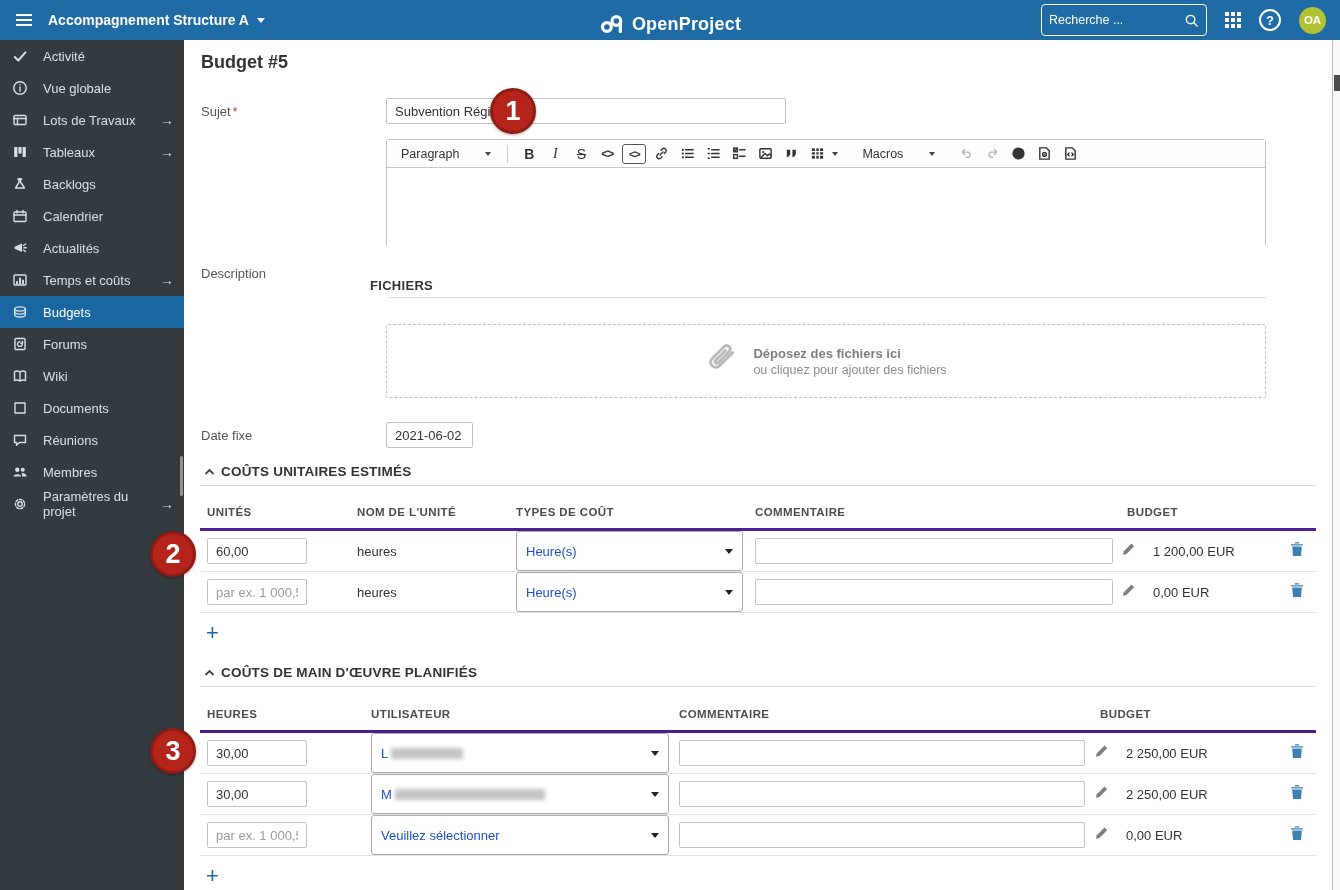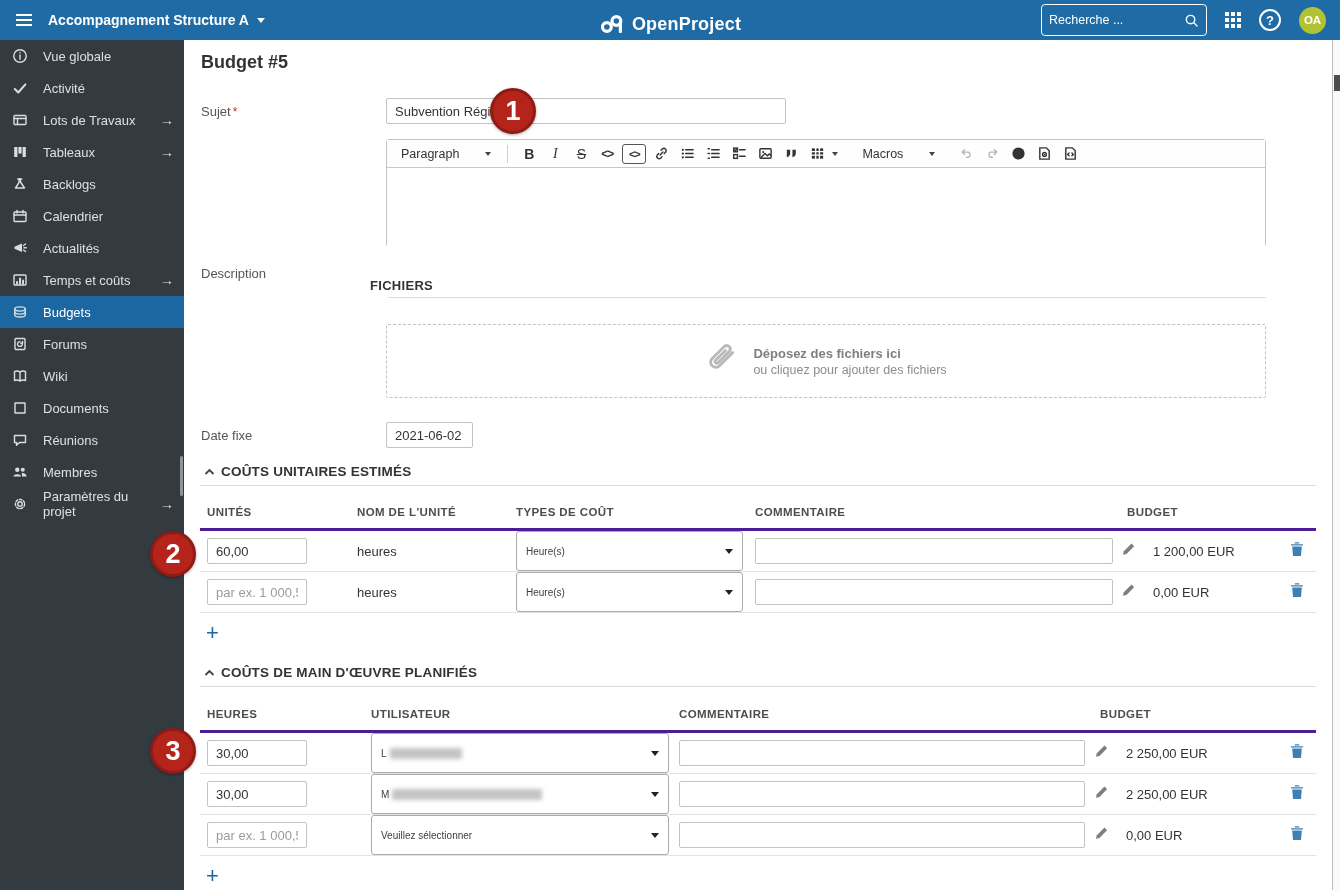--- a/index.html
+++ b/index.html
@@ -85,21 +85,21 @@
   
   .sect-h { position:absolute; left:20px; display:flex; align-items:center; gap:6px; font-size:13.5px; font-weight:bold; color:#333; letter-spacing:0.2px; cursor:pointer; }
   .sect-h svg { width:11px; height:8px; stroke:#444; fill:none; stroke-width:1.8; }
 
   .ctable { position:absolute; left:16px; width:1116px; }
   .thead { position:relative; height:35px; border-bottom:3px solid #4c1d95; }
   .th { position:absolute; top:10px; font-size:11.5px; font-weight:bold; color:#4d4d4d; letter-spacing:0.4px; }
   .trow { position:relative; height:41px; border-bottom:1px solid #e3e3e3; }
   .cell { position:absolute; top:50%; transform:translateY(-50%); }
   .ctext { font-size:13px; color:#333; }
-  .sel { height:40px; border:1px solid #ababab; border-radius:3px; background:#fff; display:flex; align-items:center; padding:0 9px; font-size:10px; color:#404040; cursor:pointer; }
+  .sel { height:40px; border:1px solid #ababab; border-radius:3px; background:#fff; display:flex; align-items:center; padding:0 9px; font-size:13px; color:#1d4ed8; cursor:pointer; }
   .sel .selcaret { margin-left:auto; width:0; height:0; border-left:4px solid transparent; border-right:4px solid transparent; border-top:5px solid #222; }
   .redact { display:inline-block; height:11px; background:#c4c4c4; filter:blur(2px); border-radius:1px; margin-left:3px; vertical-align:middle; }
   .budget-cell { display:flex; align-items:center; gap:17px; }
   .pencil svg { width:15px; height:15px; }
   .pencil .f { fill:#7e7e7e; }
   .trash { cursor:pointer; }
   .trash svg { width:14px; height:16px; }
   .trash .f { fill:#3E80B4; }
   .addrow { height:40px; display:flex; align-items:center; }
   .addbtn { color:#1A67A2; font-size:22px; font-weight:normal; background:none; border:none; cursor:pointer; padding:0 0 0 6px; line-height:1; font-family:"Liberation Sans",sans-serif; }
@@ -159,34 +159,34 @@
         </div>
       <div class="helpicon">?</div>
       <div class="avatar">OA</div>
     </div>
   </div>
 
   <div class="sidebar">
     <div class="sitem">
       <span class="sic">
           <svg viewBox="0 0 16 16">
+            <path d="M2.8 9 L6.3 12.5 L13.4 4.4" stroke-width="2"></path>
+          </svg>
+        </span>
+      <span>Activité</span>
+    </div>
+    <div class="sitem">
+      <span class="sic">
+          <svg viewBox="0 0 16 16">
             <circle cx="8" cy="8" r="6.2"></circle>
             <line x1="8" y1="7.2" x2="8" y2="11.2"></line>
             <line x1="8" y1="4.6" x2="8" y2="5"></line>
           </svg>
         </span>
       <span>Vue globale</span>
-    </div>
-    <div class="sitem">
-      <span class="sic">
-          <svg viewBox="0 0 16 16">
-            <path d="M2.8 9 L6.3 12.5 L13.4 4.4" stroke-width="2"></path>
-          </svg>
-        </span>
-      <span>Activité</span>
     </div>
     <div class="sitem">
       <span class="sic">
           <svg viewBox="0 0 16 16">
             <rect x="2" y="3.5" width="12" height="9" rx="1"></rect>
             <line x1="2" y1="6.5" x2="14" y2="6.5"></line>
             <line x1="5.5" y1="6.5" x2="5.5" y2="12.5"></line>
           </svg>
         </span>
       <span>Lots de Travaux</span>

